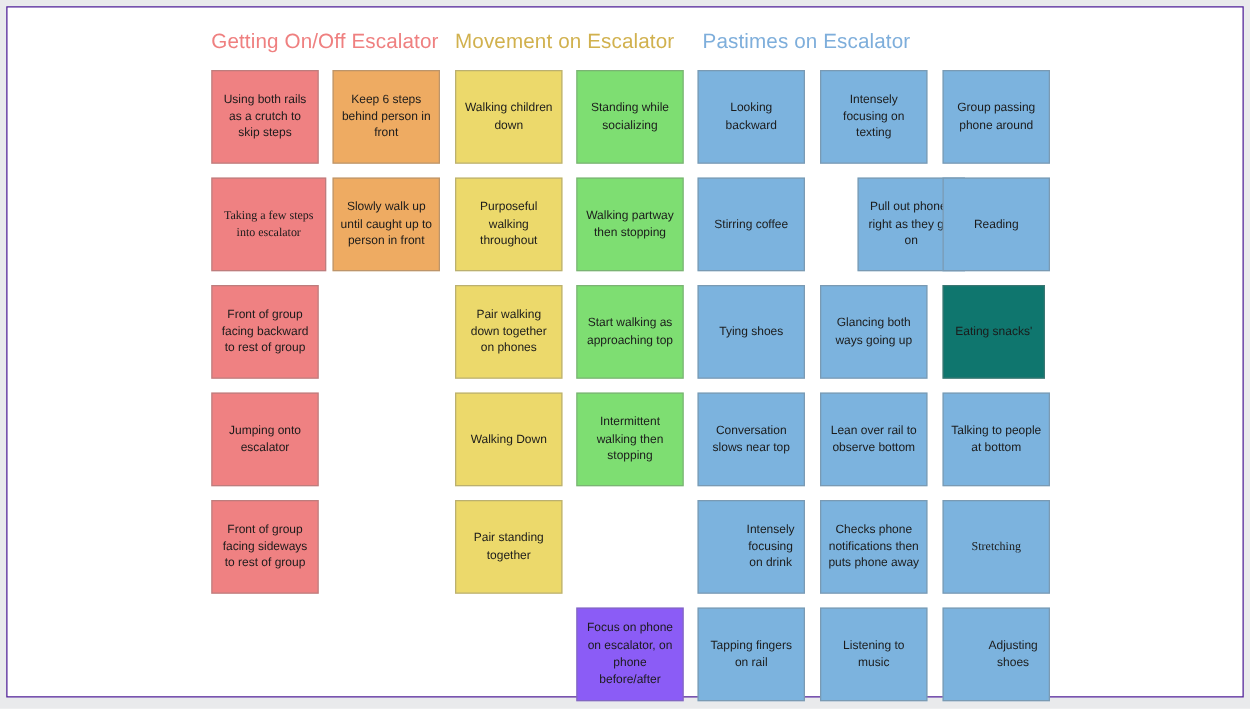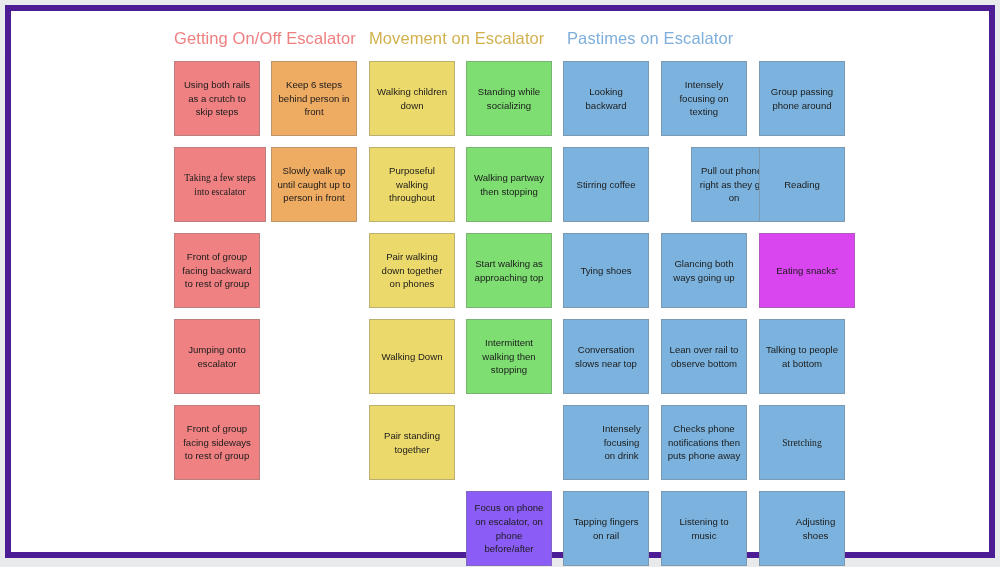--- a/index.html
+++ b/index.html
@@ -35,21 +35,21 @@
 
   
   #canvas-sheet {
     position: absolute;
     left: 5px;
     top: 5px;
     width: 990px;
     height: 553px;
     background: #ffffff;
     box-sizing: border-box;
-    border: 6px solid #4c1d95;
+    border: 1px solid #4c1d95;
   }
 
   
   #board {
     position: absolute;
     left: 0; top: 0;
     width: 990px; height: 553px;
   }
 
   .group-header {
@@ -181,21 +181,21 @@
         </div>
         <div class="note-card" style="left: 650px; top: 480px; width: 86px; height: 75px; background: rgb(124, 179, 222);">
           <span>Listening to music</span>
         </div>
         <div class="note-card" style="left: 748px; top: 50px; width: 86px; height: 75px; background: rgb(124, 179, 222);">
           <span>Group passing phone around</span>
         </div>
         <div class="note-card" style="left: 748px; top: 136px; width: 86px; height: 75px; background: rgb(124, 179, 222);">
           <span>Reading</span>
         </div>
-        <div class="note-card" style="left: 748px; top: 222px; width: 96px; height: 75px; background: #d946ef;">
+        <div class="note-card" style="left: 748px; top: 222px; width: 82px; height: 75px; background: #0f766e;">
           <span>Eating snacks'</span>
         </div>
         <div class="note-card" style="left: 748px; top: 308px; width: 86px; height: 75px; background: rgb(124, 179, 222);">
           <span>Talking to people at bottom</span>
         </div>
         <div class="note-card" style="left: 748px; top: 394px; width: 86px; height: 75px; background: rgb(124, 179, 222); font-family: Liberation Serif, serif;">
           <span>Stretching</span>
         </div>
         <div class="note-card" style="left: 748px; top: 480px; width: 86px; height: 75px; background: rgb(124, 179, 222); padding-left: 32px;">
           <span>Adjusting shoes</span>

